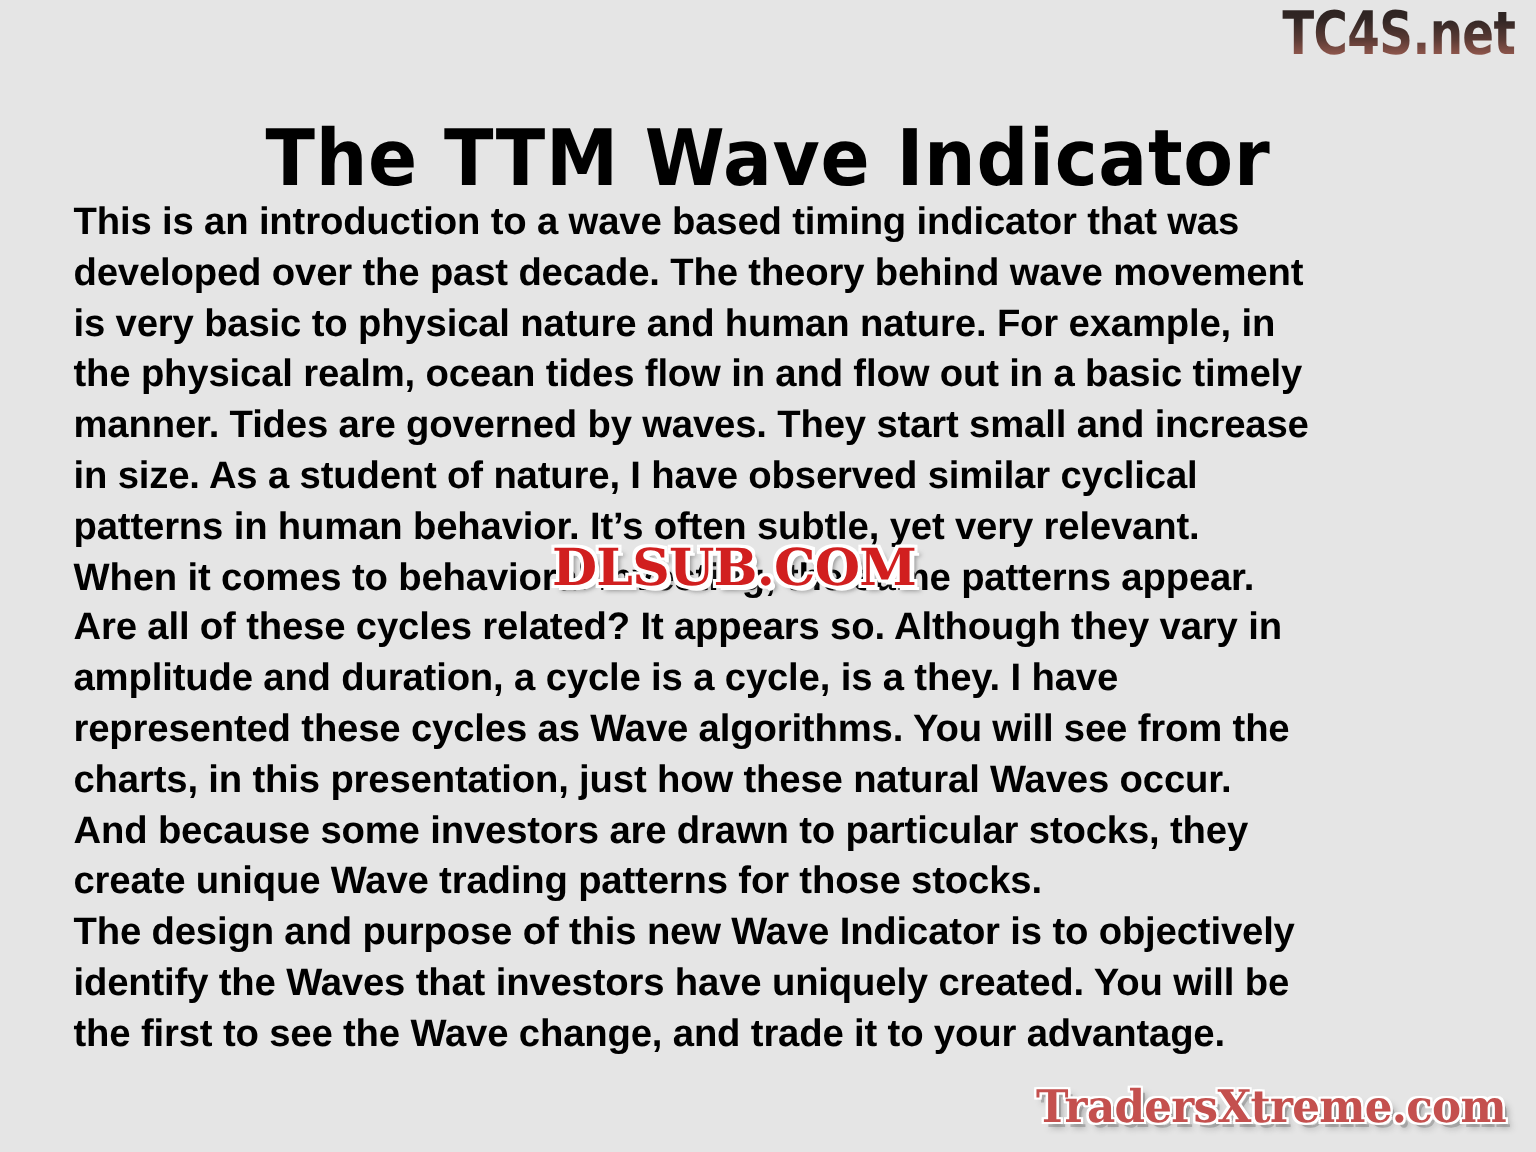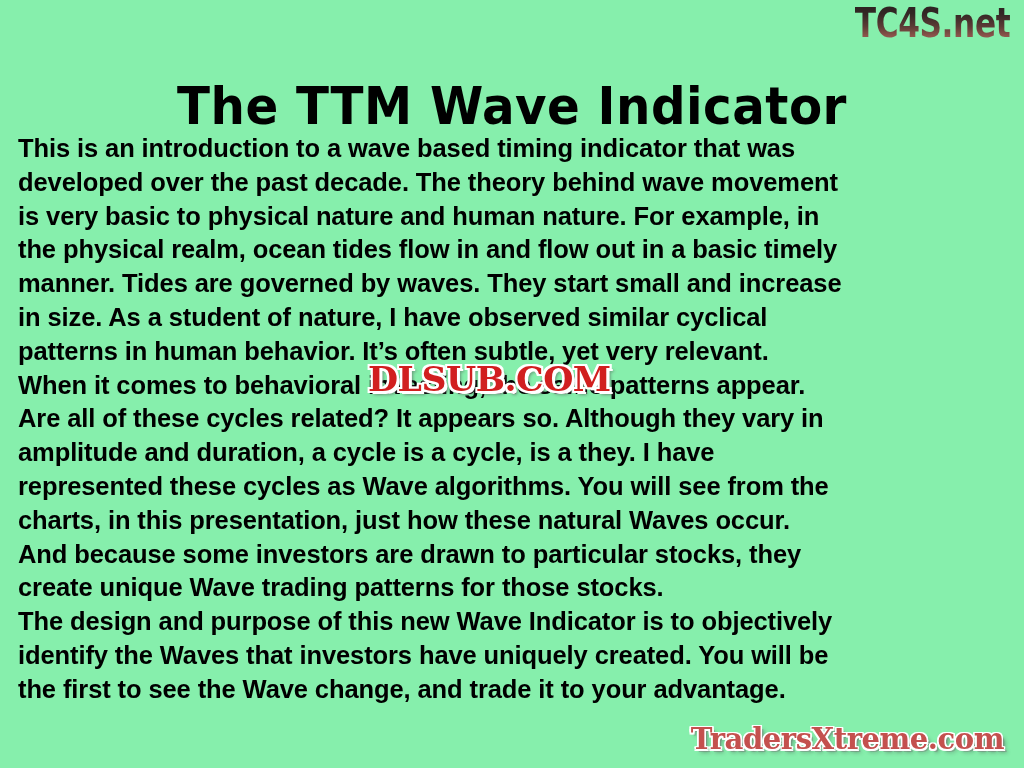--- a/index.html
+++ b/index.html
@@ -12,21 +12,21 @@
     height: 768px;
     overflow: hidden;
     font-family: "Liberation Sans", "DejaVu Sans", sans-serif;
     -webkit-font-smoothing: antialiased;
   }
 
   #slide {
     position: relative;
     width: 1024px;
     height: 768px;
-    background: #86efac;
+    background: #e5e5e5;
   }
 
   
   .brand-logo {
     position: absolute;
     top: 2px;
     right: 14px;
     font-family: "DejaVu Sans", sans-serif;
     font-weight: 700;
     font-size: 40px;
@@ -62,21 +62,21 @@
     color: #000000;
     letter-spacing: 0.5px;
     transform: scaleX(0.93);
     white-space: nowrap;
   }
 
   
   .body-copy {
     position: absolute;
     top: 132px;
-    left: 18px;
+    left: 49px;
     width: 968px;
     font-family: "Liberation Sans", "DejaVu Sans", sans-serif;
     font-weight: 700;
     font-size: 25.5px;
     line-height: 33.8px;
     color: #000000;
     letter-spacing: -0.1px;
   }
   .body-line {
     display: block;

